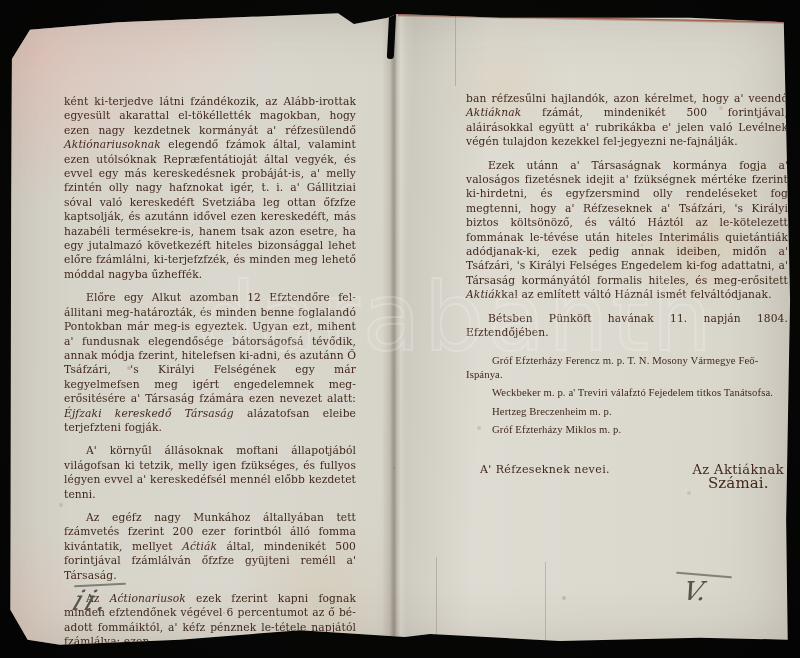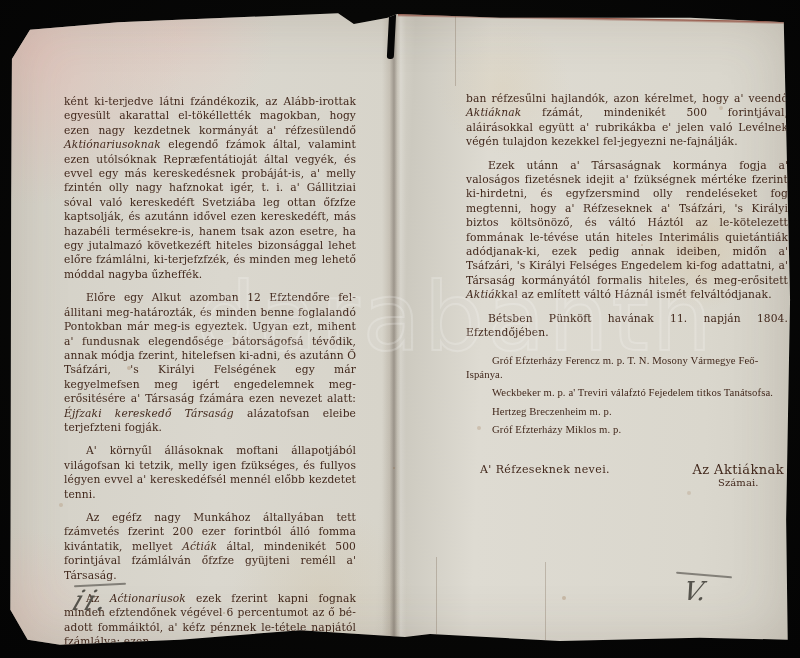--- a/index.html
+++ b/index.html
@@ -74,21 +74,21 @@
   .para.ind{text-indent:22px;}
   .it{font-style:italic;}
   .catchword{text-align:right;margin:0 4px 0 0;}
   .sig{text-indent:26px;margin:0 0 4px 0;text-align:left;font-family:Liberation Serif, serif;}
   .date-para{margin-bottom:12px;}
   .headers{display:flex;justify-content:space-between;align-items:flex-start;
     margin-top:26px;padding-left:14px;}
   .hdr-names{font-size:11px;letter-spacing:0.4px;}
   .hdr-shares{text-align:center;margin-right:4px;}
   .hdr-shares .l1{font-size:13px;letter-spacing:0.4px;}
-  .hdr-shares .l2{font-size:10px;margin-top:-1px;}
+  .hdr-shares .l2{font-size:15px;margin-top:-1px;}
   
   .pencil{position:absolute;color:#55534c;font-style:italic;}
   .pencil .bar{height:2px;background:rgba(85,82,75,0.65);border-radius:2px;margin-bottom:1px;}
   .pencil .txt{font-family:"DejaVu Serif",serif;}
   .pencil-ii{left:74px;top:584px;}
   .pencil-ii .bar{width:52px;transform:rotate(-3deg);}
   .pencil-ii .txt{font-size:28px;transform:skewX(-20deg);letter-spacing:3px;line-height:28px;}
   .pencil-v{left:676px;top:574px;}
   .pencil-v .bar{width:56px;transform:rotate(5deg);}
   .pencil-v .txt{font-size:26px;transform:skewX(-14deg);line-height:28px;margin-left:8px;}

